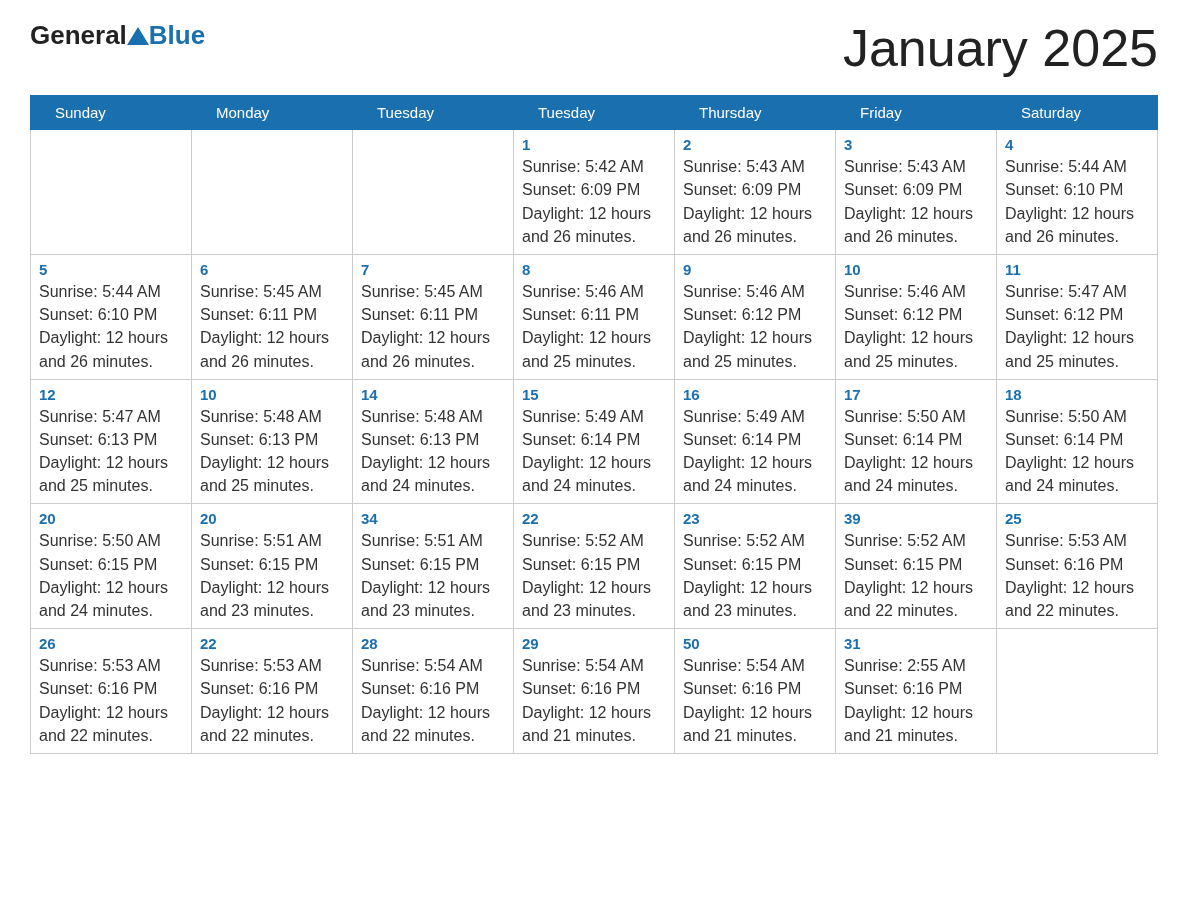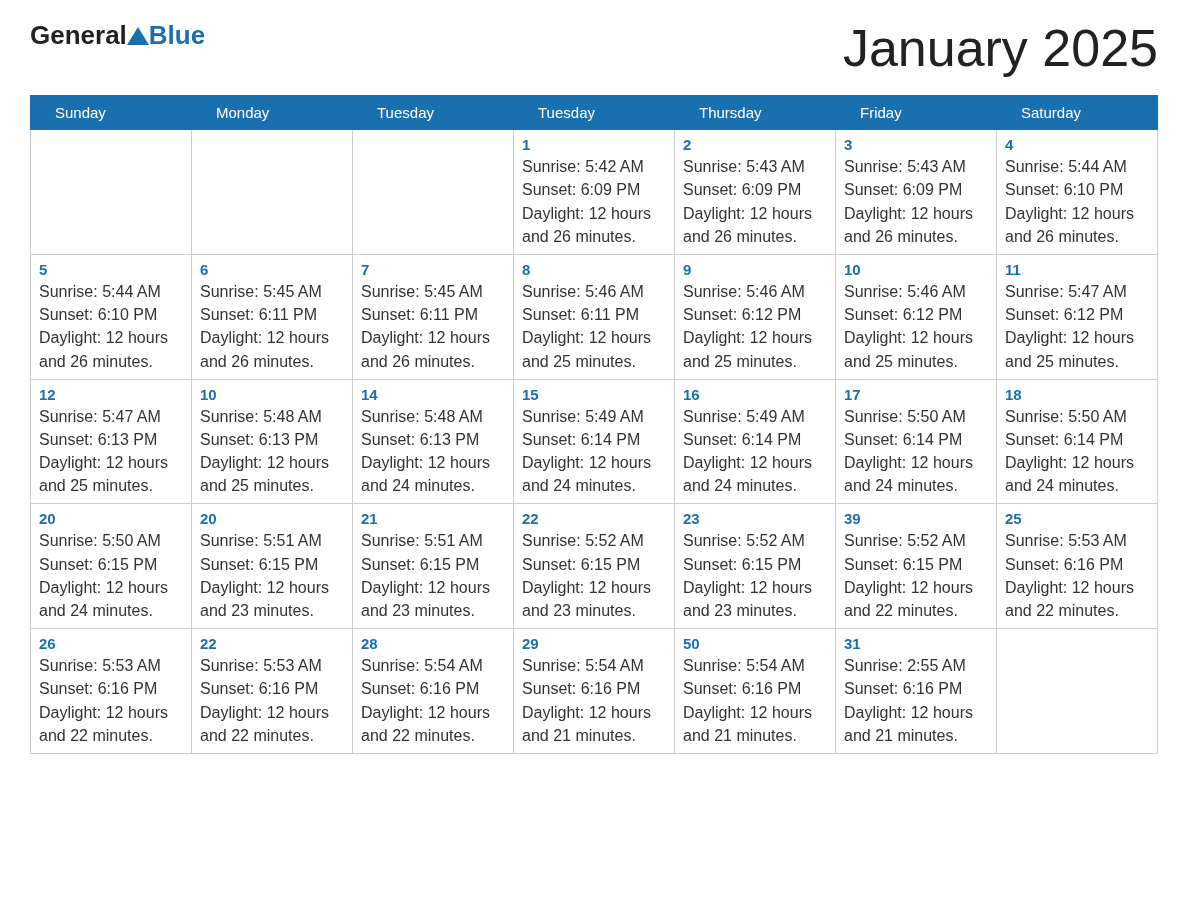--- a/index.html
+++ b/index.html
@@ -277,21 +277,21 @@
 and 24 minutes.</div>
         </td>
         <td>
           <span class="day-num">20</span>
           <div class="day-info" style="white-space: pre-line;">Sunrise: 5:51 AM
 Sunset: 6:15 PM
 Daylight: 12 hours
 and 23 minutes.</div>
         </td>
         <td>
-          <span class="day-num">21</span>
+          <span class="day-num">34</span>
           <div class="day-info" style="white-space: pre-line;">Sunrise: 5:51 AM
 Sunset: 6:15 PM
 Daylight: 12 hours
 and 23 minutes.</div>
         </td>
         <td>
           <span class="day-num">22</span>
           <div class="day-info" style="white-space: pre-line;">Sunrise: 5:52 AM
 Sunset: 6:15 PM
 Daylight: 12 hours

